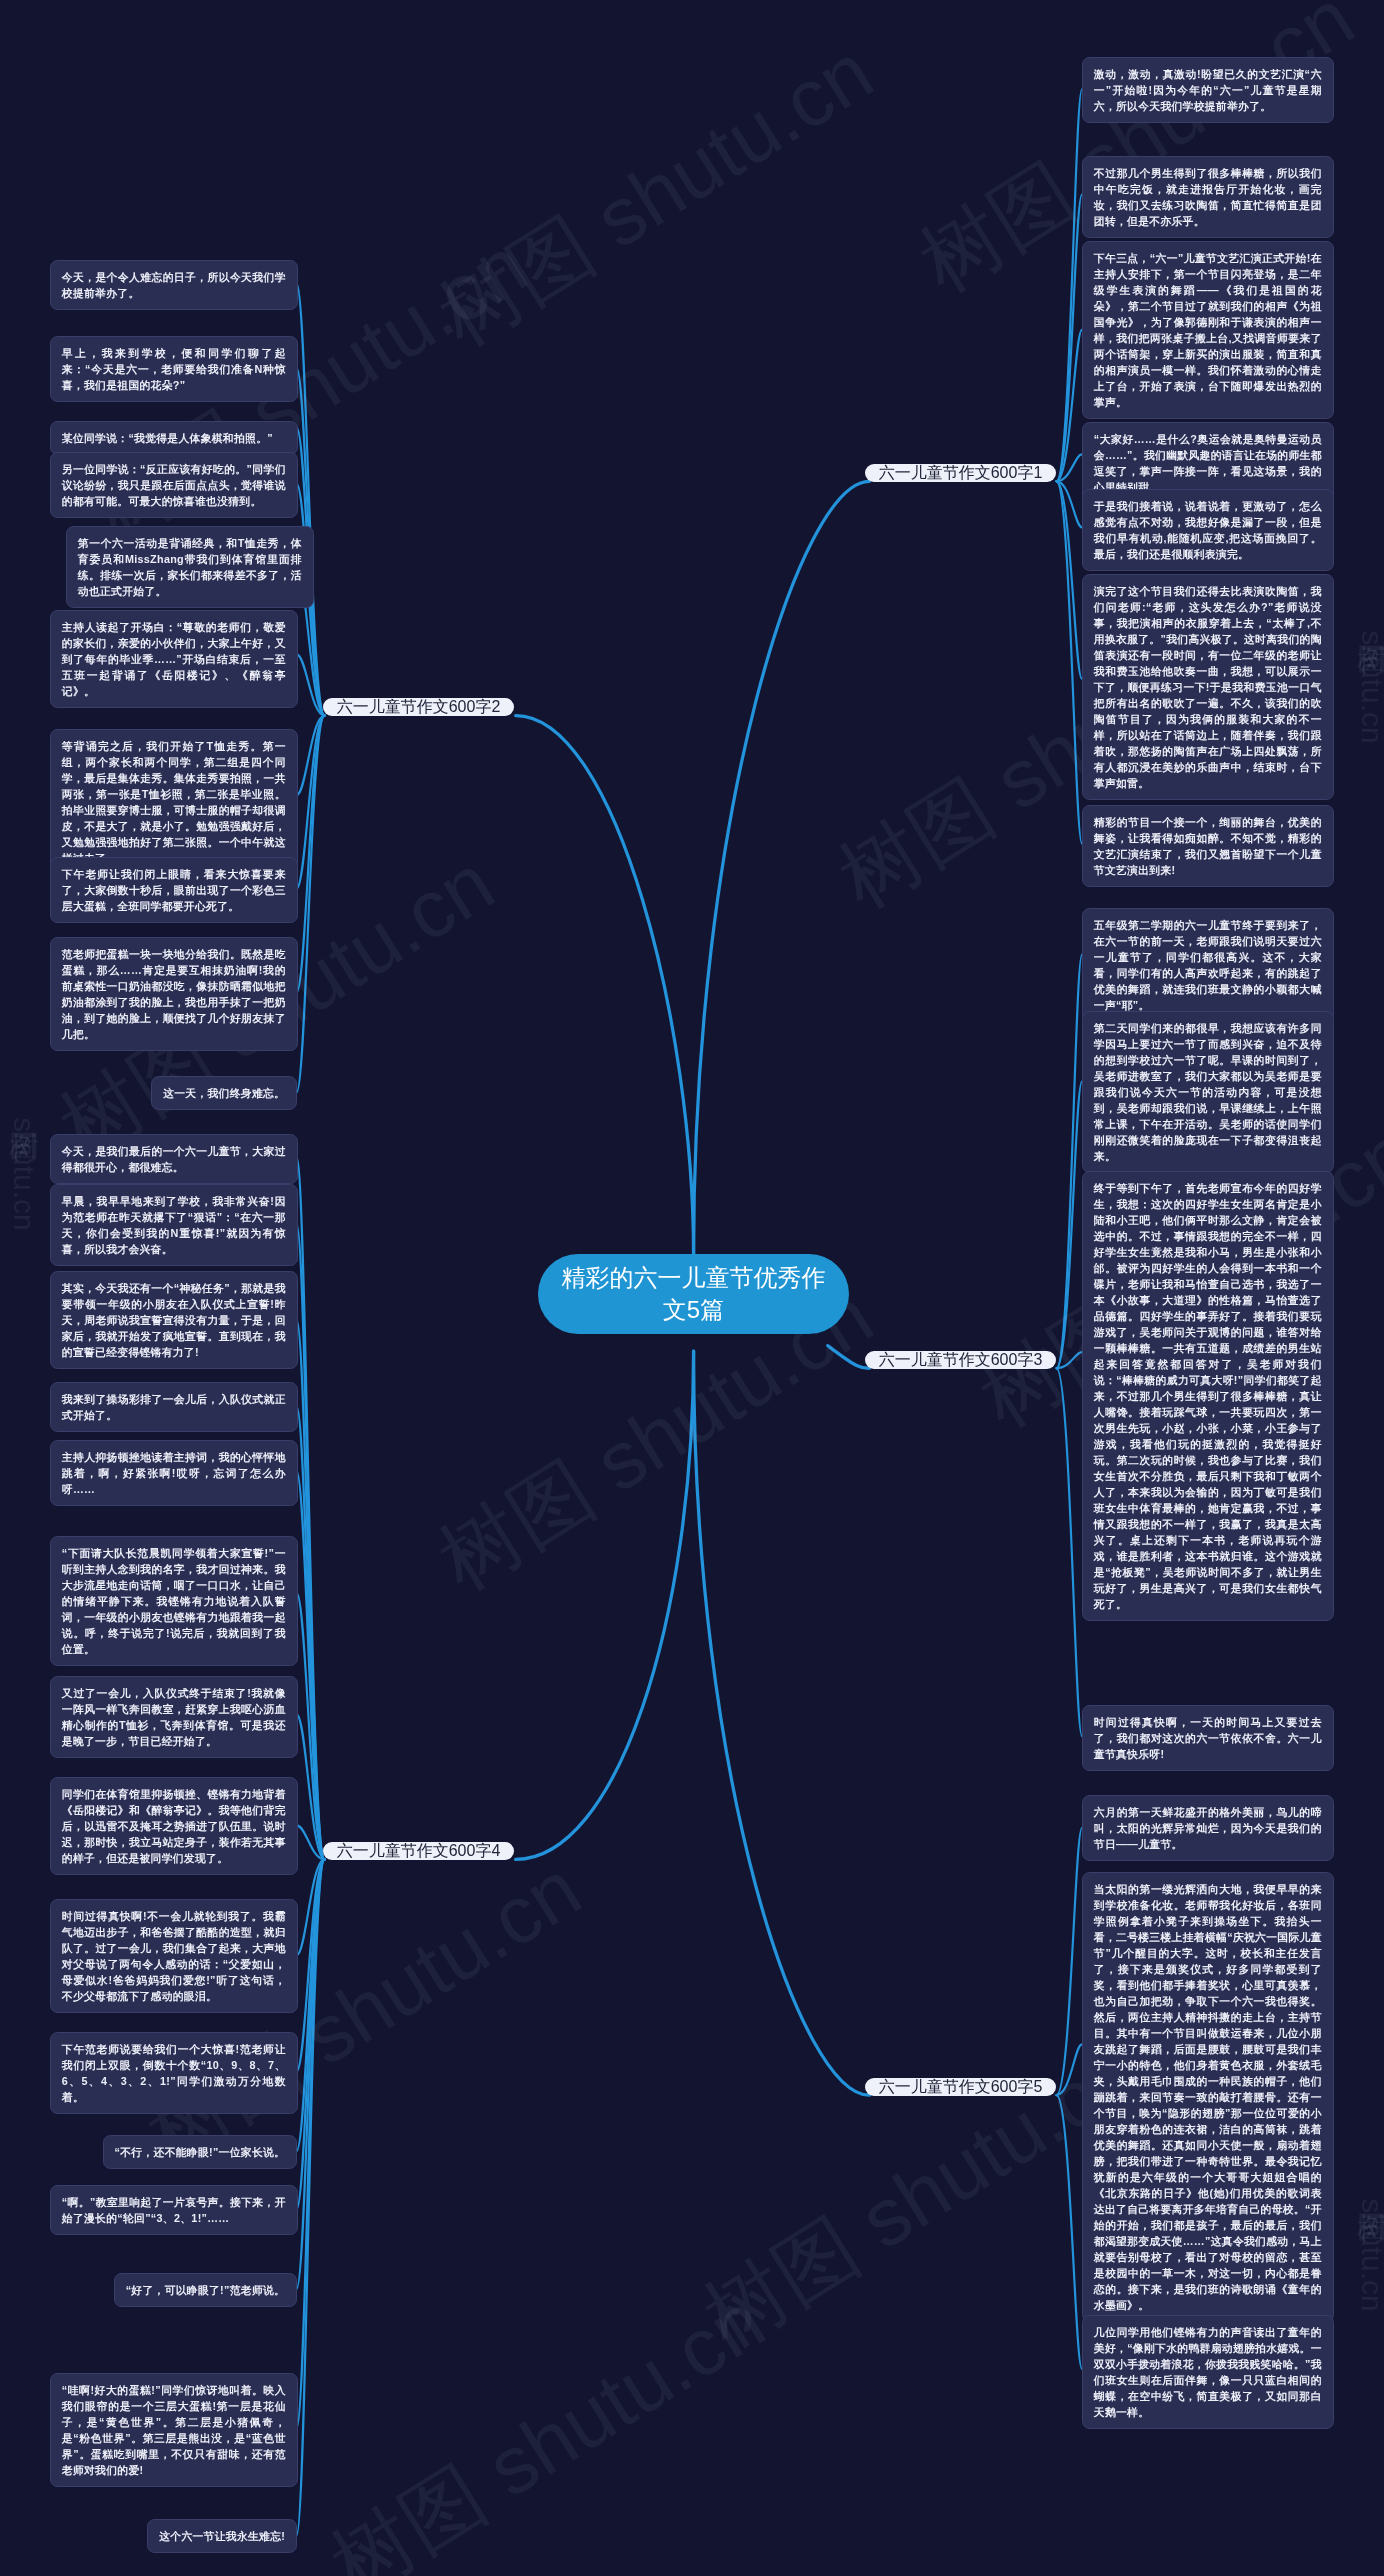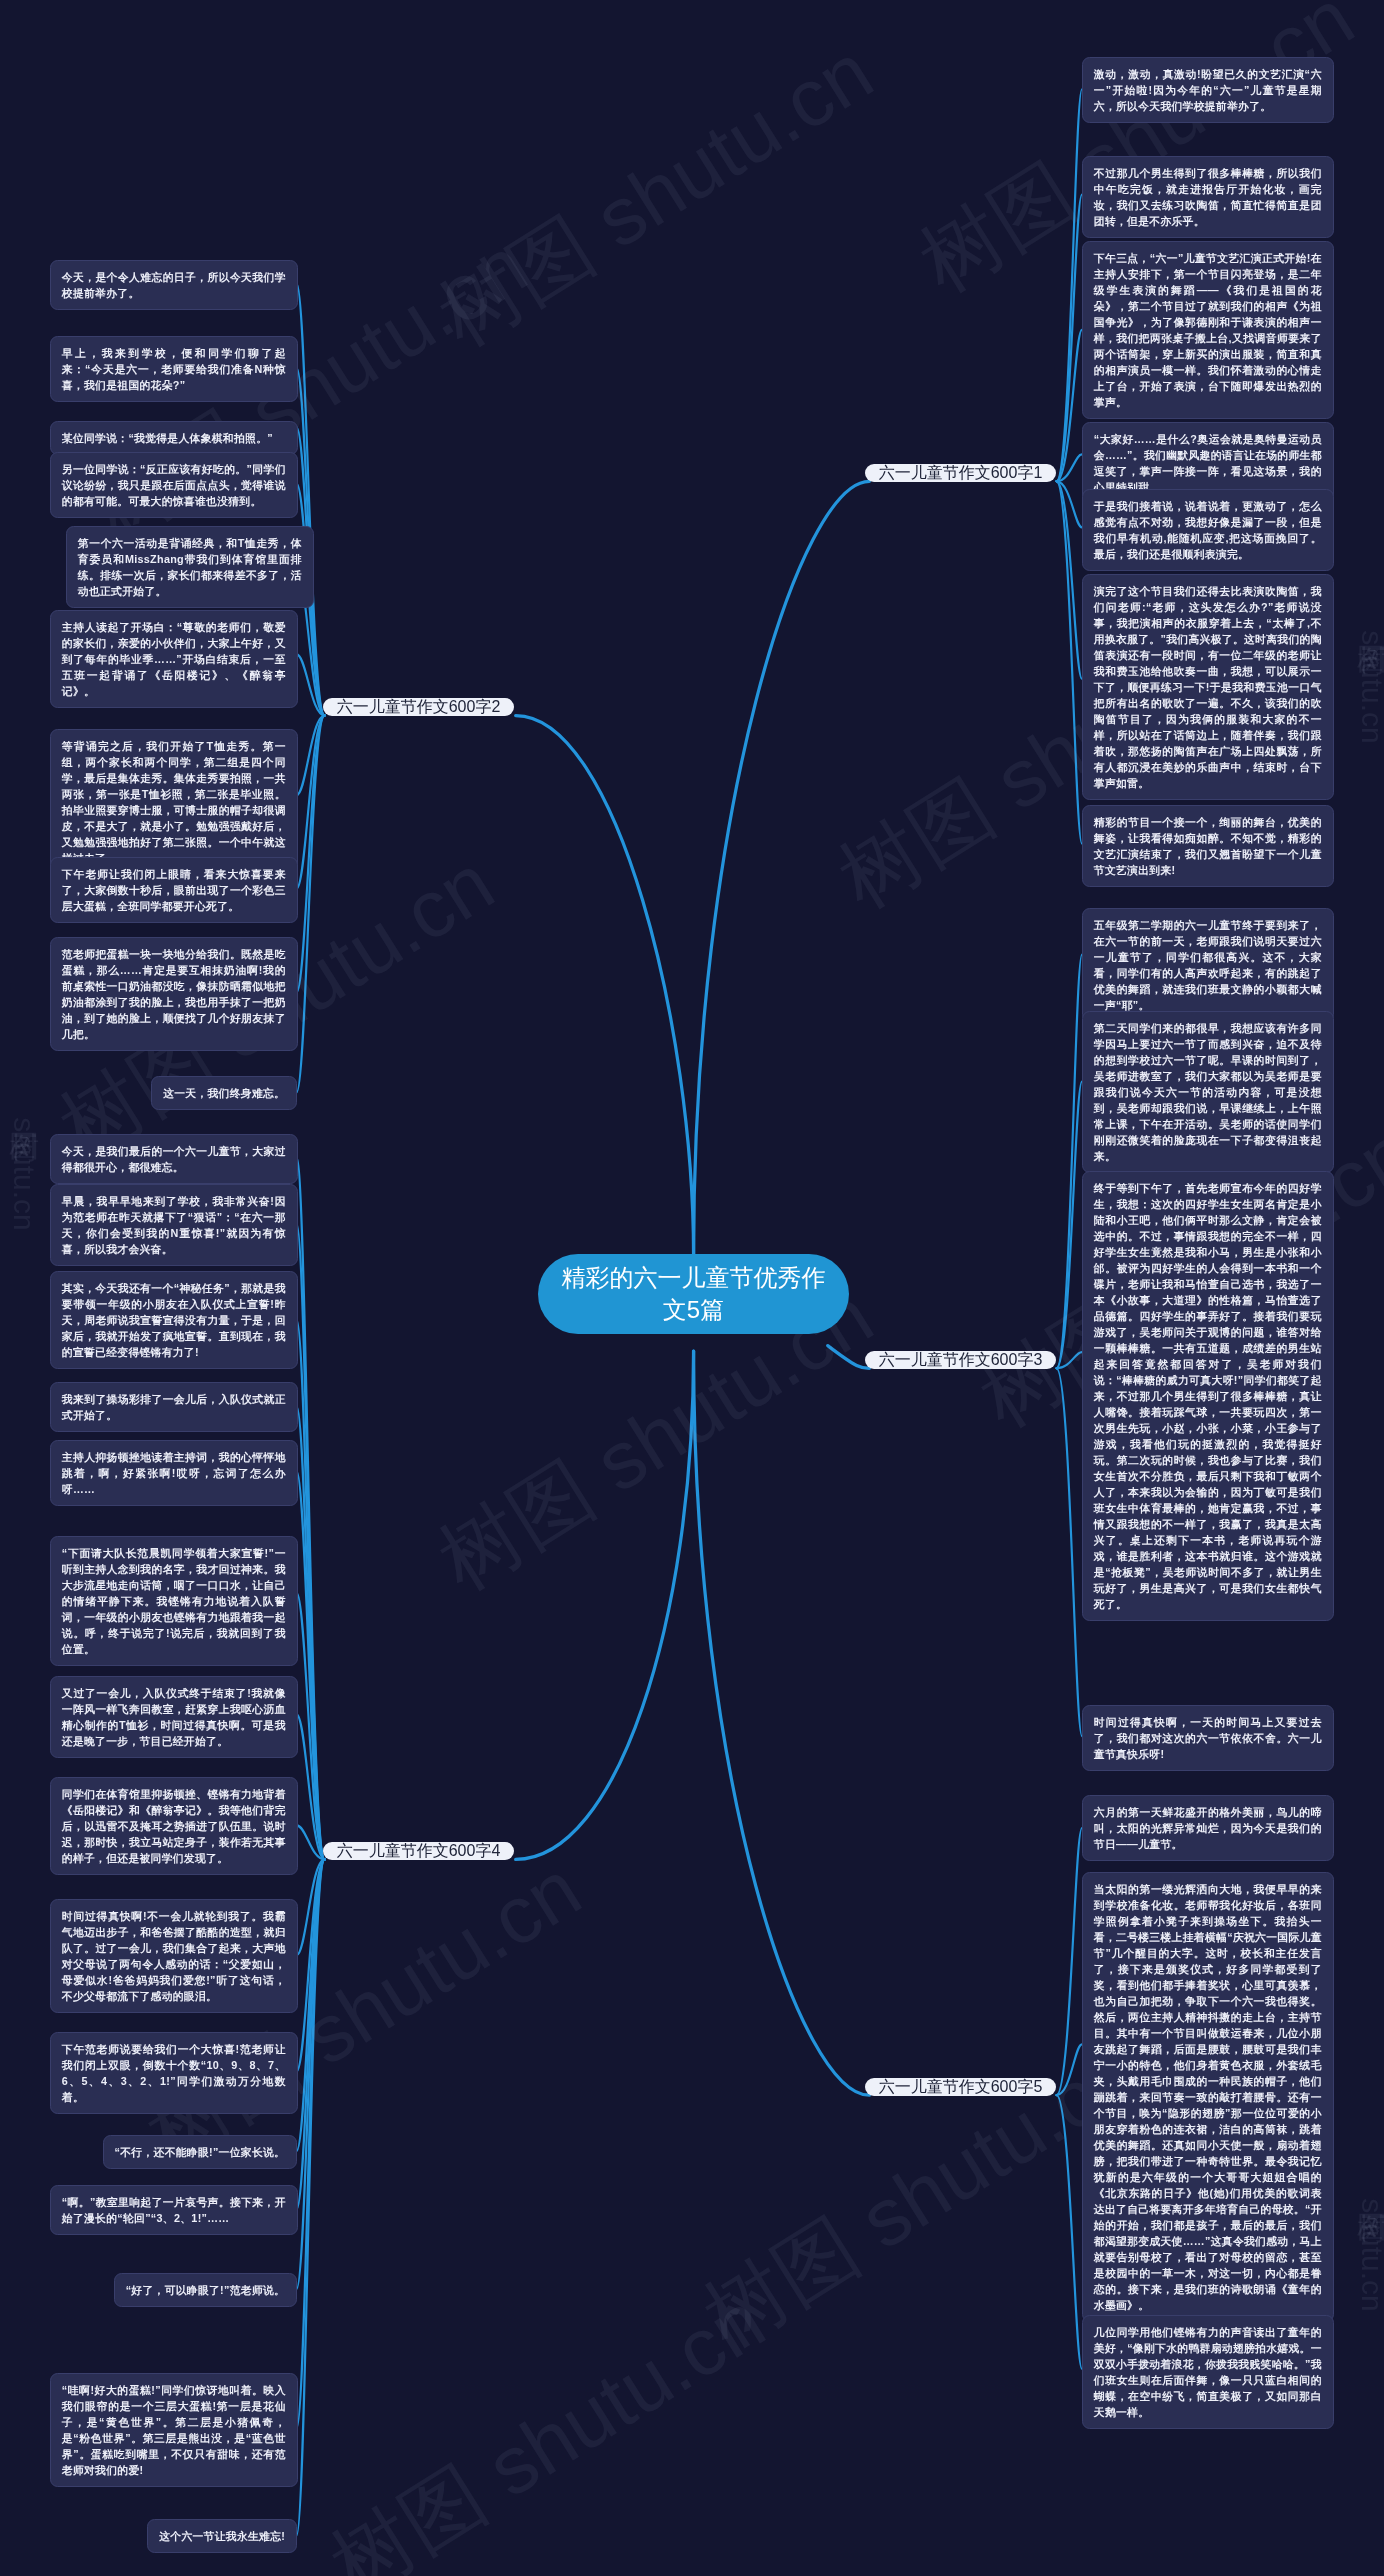--- a/index.html
+++ b/index.html
@@ -148,21 +148,21 @@
 <div class="node colR" style="left:1082px;top:1011px">第二天同学们来的都很早，我想应该有许多同学因马上要过六一节了而感到兴奋，迫不及待的想到学校过六一节了呢。早课的时间到了，吴老师进教室了，我们大家都以为吴老师是要跟我们说今天六一节的活动内容，可是没想到，吴老师却跟我们说，早课继续上，上午照常上课，下午在开活动。吴老师的话使同学们刚刚还微笑着的脸庞现在一下子都变得沮丧起来。</div>
 <div class="node colR" style="left:1082px;top:1171px">终于等到下午了，首先老师宣布今年的四好学生，我想：这次的四好学生女生两名肯定是小陆和小王吧，他们俩平时那么文静，肯定会被选中的。不过，事情跟我想的完全不一样，四好学生女生竟然是我和小马，男生是小张和小邰。被评为四好学生的人会得到一本书和一个碟片，老师让我和马怡萱自己选书，我选了一本《小故事，大道理》的性格篇，马怡萱选了品德篇。四好学生的事弄好了。接着我们要玩游戏了，吴老师问关于观博的问题，谁答对给一颗棒棒糖。一共有五道题，成绩差的男生站起来回答竟然都回答对了，吴老师对我们说：“棒棒糖的威力可真大呀!”同学们都笑了起来，不过那几个男生得到了很多棒棒糖，真让人嘴馋。接着玩踩气球，一共要玩四次，第一次男生先玩，小赵，小张，小菜，小王参与了游戏，我看他们玩的挺激烈的，我觉得挺好玩。第二次玩的时候，我也参与了比赛，我们女生首次不分胜负，最后只剩下我和丁敏两个人了，本来我以为会输的，因为丁敏可是我们班女生中体育最棒的，她肯定赢我，不过，事情又跟我想的不一样了，我赢了，我真是太高兴了。桌上还剩下一本书，老师说再玩个游戏，谁是胜利者，这本书就归谁。这个游戏就是“抢板凳”，吴老师说时间不多了，就让男生玩好了，男生是高兴了，可是我们女生都快气死了。</div>
 <div class="node colR" style="left:1082px;top:1705px">时间过得真快啊，一天的时间马上又要过去了，我们都对这次的六一节依依不舍。六一儿童节真快乐呀!</div>
 
 <div class="node colL" style="left:50px;top:1134px">今天，是我们最后的一个六一儿童节，大家过得都很开心，都很难忘。</div>
 <div class="node colL" style="left:50px;top:1184px">早晨，我早早地来到了学校，我非常兴奋!因为范老师在昨天就撂下了“狠话”：“在六一那天，你们会受到我的N重惊喜!”就因为有惊喜，所以我才会兴奋。</div>
 <div class="node colL" style="left:50px;top:1271px">其实，今天我还有一个“神秘任务”，那就是我要带领一年级的小朋友在入队仪式上宣誓!昨天，周老师说我宣誓宣得没有力量，于是，回家后，我就开始发了疯地宣誓。直到现在，我的宣誓已经变得铿锵有力了!</div>
 <div class="node colL" style="left:50px;top:1382px">我来到了操场彩排了一会儿后，入队仪式就正式开始了。</div>
 <div class="node colL" style="left:50px;top:1440px">主持人抑扬顿挫地读着主持词，我的心怦怦地跳着，啊，好紧张啊!哎呀，忘词了怎么办呀……</div>
 <div class="node colL" style="left:50px;top:1536px">“下面请大队长范晨凯同学领着大家宣誓!”一听到主持人念到我的名字，我才回过神来。我大步流星地走向话筒，咽了一口口水，让自己的情绪平静下来。我铿锵有力地说着入队誓词，一年级的小朋友也铿锵有力地跟着我一起说。呼，终于说完了!说完后，我就回到了我位置。</div>
-<div class="node colL" style="left:50px;top:1676px">又过了一会儿，入队仪式终于结束了!我就像一阵风一样飞奔回教室，赶紧穿上我呕心沥血精心制作的T恤衫，时间过得真快啊。可是我还是晚了一步，节目已经开始了。</div>
+<div class="node colL" style="left:50px;top:1676px">又过了一会儿，入队仪式终于结束了!我就像一阵风一样飞奔回教室，赶紧穿上我呕心沥血精心制作的T恤衫，飞奔到体育馆。可是我还是晚了一步，节目已经开始了。</div>
 <div class="node colL" style="left:50px;top:1777px">同学们在体育馆里抑扬顿挫、铿锵有力地背着《岳阳楼记》和《醉翁亭记》。我等他们背完后，以迅雷不及掩耳之势插进了队伍里。说时迟，那时快，我立马站定身子，装作若无其事的样子，但还是被同学们发现了。</div>
 <div class="node colL" style="left:50px;top:1899px">时间过得真快啊!不一会儿就轮到我了。我霸气地迈出步子，和爸爸摆了酷酷的造型，就归队了。过了一会儿，我们集合了起来，大声地对父母说了两句令人感动的话：“父爱如山，母爱似水!爸爸妈妈我们爱您!”听了这句话，不少父母都流下了感动的眼泪。</div>
 <div class="node colL" style="left:50px;top:2032px">下午范老师说要给我们一个大惊喜!范老师让我们闭上双眼，倒数十个数“10、9、8、7、6、5、4、3、2、1!”同学们激动万分地数着。</div>
 <div class="node fit" style="right:1088px;top:2135px">“不行，还不能睁眼!”一位家长说。</div>
 <div class="node colL" style="left:50px;top:2185px">“啊。”教室里响起了一片哀号声。接下来，开始了漫长的“轮回”“3、2、1!”……</div>
 <div class="node fit" style="right:1088px;top:2273px">“好了，可以睁眼了!”范老师说。</div>
 <div class="node colL" style="left:50px;top:2373px">“哇啊!好大的蛋糕!”同学们惊讶地叫着。映入我们眼帘的是一个三层大蛋糕!第一层是花仙子，是“黄色世界”。第二层是小猪佩奇，是“粉色世界”。第三层是熊出没，是“蓝色世界”。蛋糕吃到嘴里，不仅只有甜味，还有范老师对我们的爱!</div>
 <div class="node fit" style="right:1088px;top:2519px">这个六一节让我永生难忘!</div>
 
 <div class="node colR" style="left:1082px;top:1795px">六月的第一天鲜花盛开的格外美丽，鸟儿的啼叫，太阳的光辉异常灿烂，因为今天是我们的节日——儿童节。</div>

